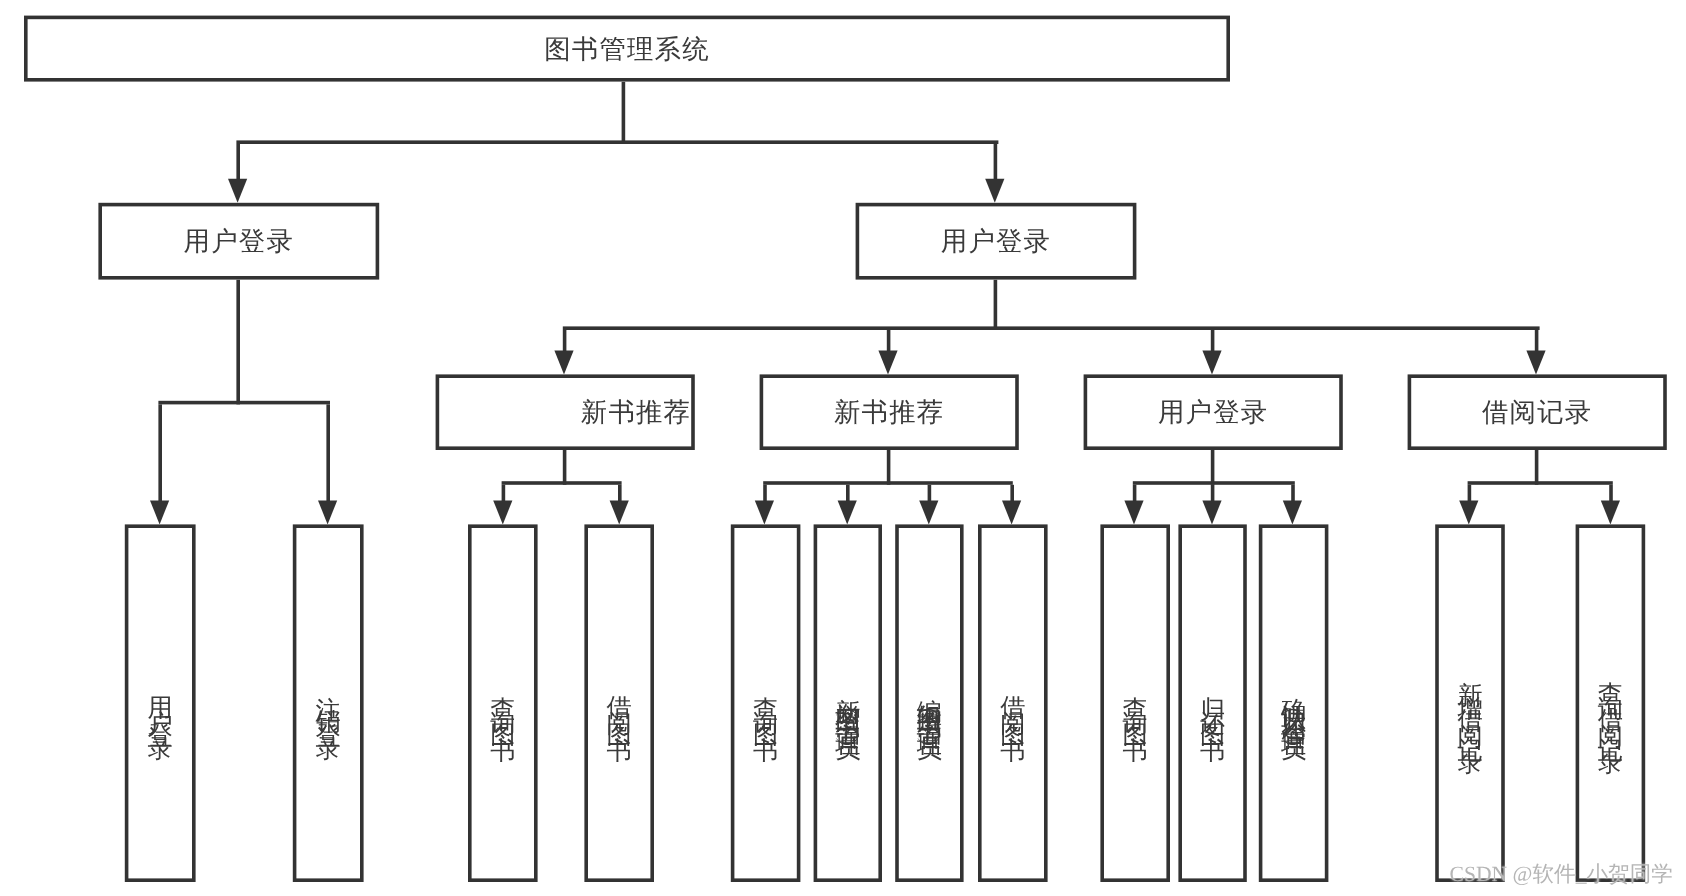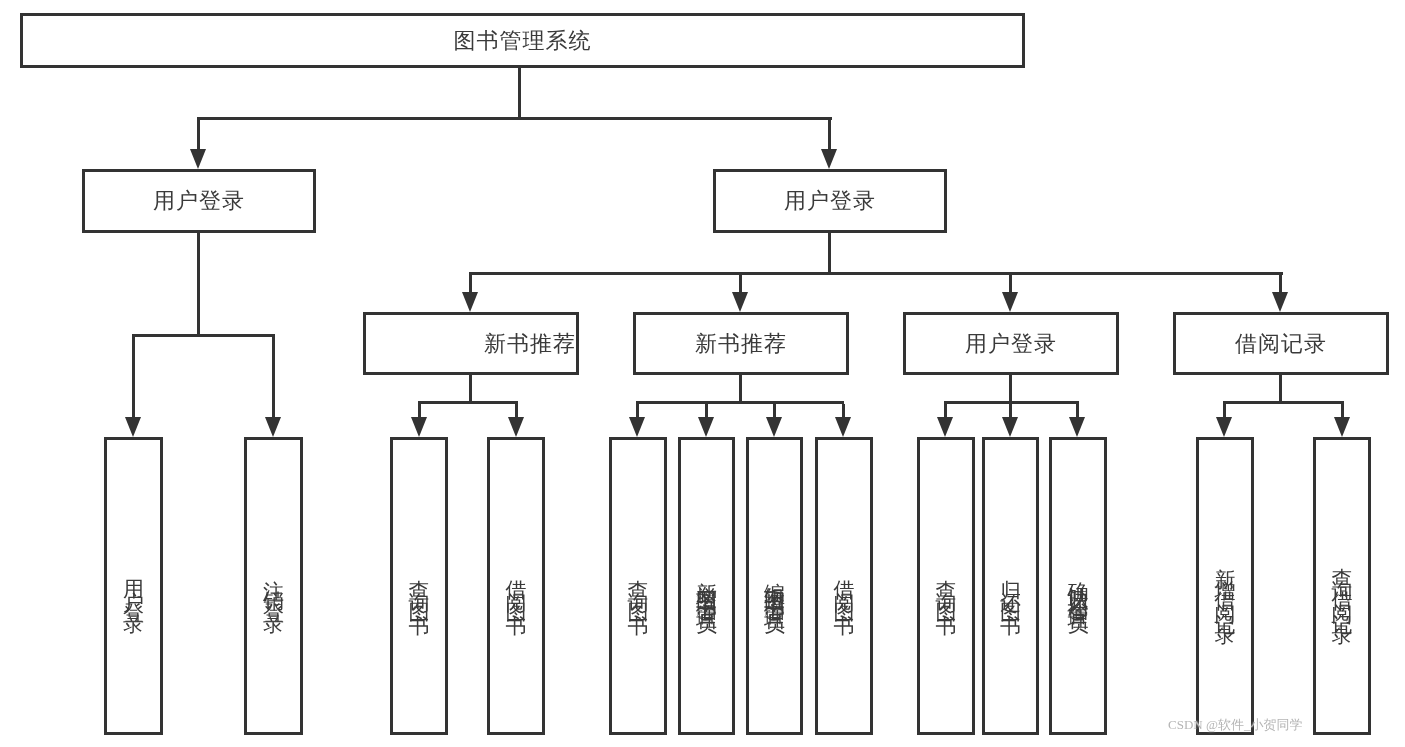--- a/index.html
+++ b/index.html
@@ -38,22 +38,22 @@
   .leaf{top:437px;height:298px;}
   .leaf .lbl{
     writing-mode:vertical-rl;
     font-size:21px;
     letter-spacing:0.55em;
     white-space:nowrap;
   }
   .leaf .lbl.tight{letter-spacing:0.22em;}
   .watermark{
     position:absolute;
-    left:1168px;top:716px;
-    font-size:13px;
+    left:1208px;top:716px;
+    font-size:18px;
     color:var(--watermark);
     text-shadow:0 0 2px #ffffff;
     white-space:nowrap;
     z-index:5;
     text-align:center;
   }
 </style>
 </head>
 <body>
 

